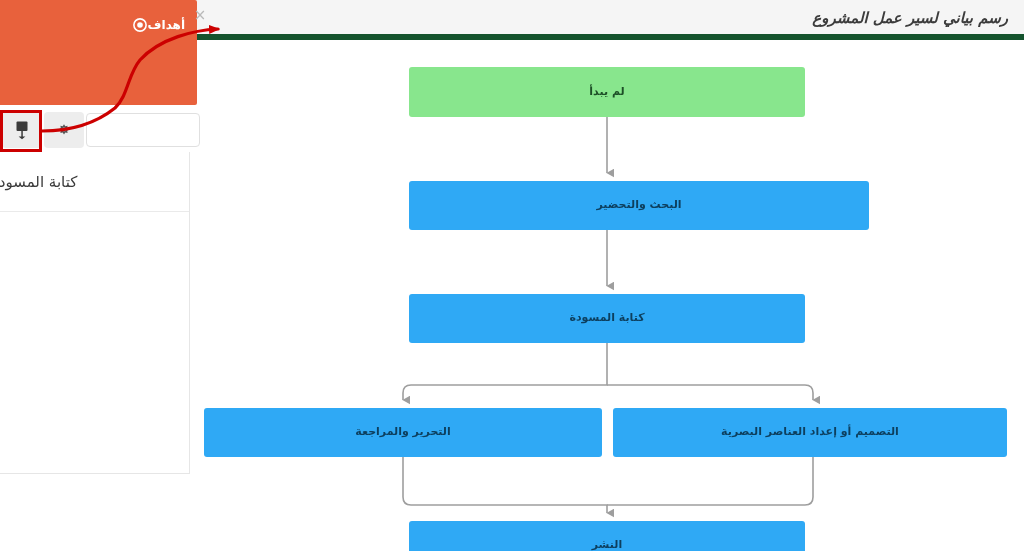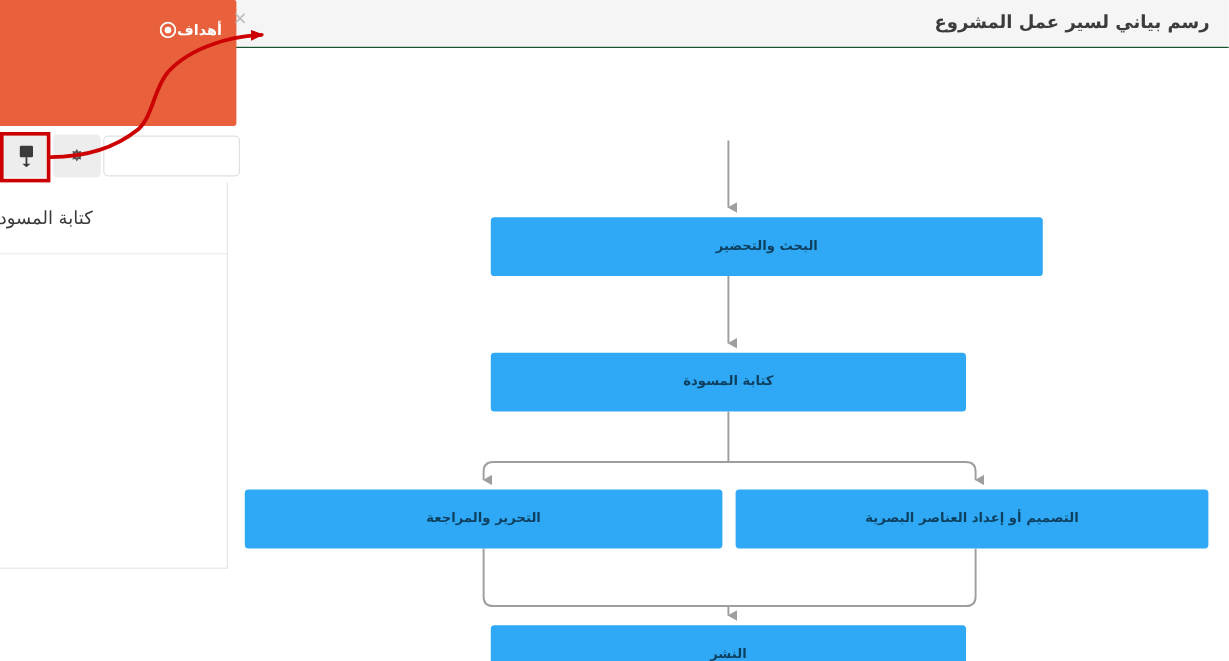--- a/index.html
+++ b/index.html
@@ -17,22 +17,23 @@
     color: #333;
   }
 
   
   .header-bar {
     position: absolute;
     left: 0; top: 0;
     width: 1024px;
     height: 40px;
     background: #f5f5f5;
-    border-bottom: 1px solid #14532d;
-    box-sizing: border-box;
+    border-bottom: 6px solid #14532d;
+    box-sizing: border-box;
+    font-style: italic;
   }
   .header-title {
     position: absolute;
     right: 16px;
     top: 9px;
     font-size: 15px;
     font-weight: 700;
     color: #3c3c3c;
     white-space: nowrap;
     letter-spacing: 0;
@@ -227,20 +228,23 @@
 
     <line x1="607" y1="190" x2="607" y2="246" stroke="#9e9e9e" stroke-width="1.6" marker-end="url(#arrowhead)"></line>
 
     <path d="M607,303 L607,345 L411,345 Q403,345 403,353 L403,360" fill="none" stroke="#9e9e9e" stroke-width="1.6" marker-end="url(#arrowhead)"></path>
     <path d="M607,345 L805,345 Q813,345 813,353 L813,360" fill="none" stroke="#9e9e9e" stroke-width="1.6" marker-end="url(#arrowhead)"></path>
 
     <path d="M403,417 L403,457 Q403,465 411,465 L607,465 L607,473" fill="none" stroke="#9e9e9e" stroke-width="1.6" marker-end="url(#arrowhead)"></path>
     <path d="M813,417 L813,457 Q813,465 805,465 L607,465" fill="none" stroke="#9e9e9e" stroke-width="1.6"></path>
   </svg>
 
+  <div class="node node-green" id="node-not-started">
+    <span>لم يبدأ</span>
+  </div>
 
   <div class="node node-blue" id="node-research">
     <span>البحث والتحضير</span>
   </div>
 
   <div class="node node-blue" id="node-draft">
     <span>كتابة المسودة</span>
   </div>
 
   <div class="node node-blue" id="node-editing">

